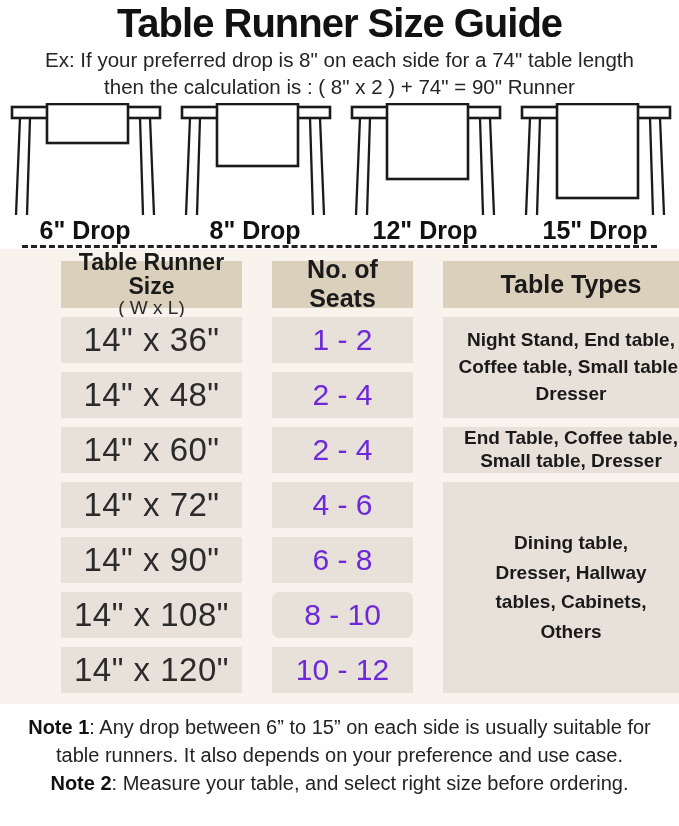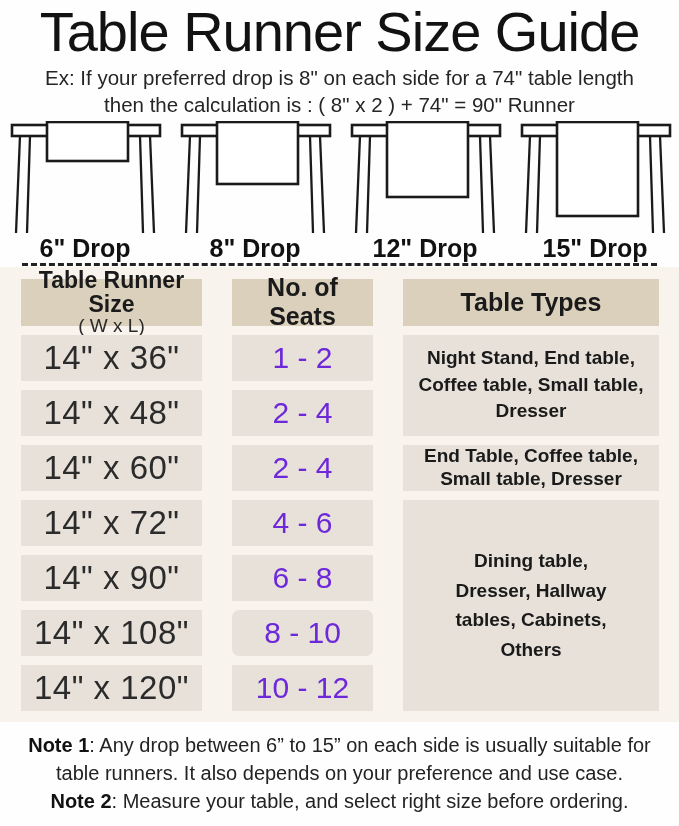--- a/index.html
+++ b/index.html
@@ -10,21 +10,21 @@
   }
   *{box-sizing:border-box;margin:0;padding:0;}
   html,body{width:679px;height:826px;overflow:hidden;}
   body{
     font-family:"Liberation Sans","DejaVu Sans",sans-serif;
     background:#fefefe;color:var(--ink);
   }
   
   .top-section{text-align:center;padding-top:1px;}
   .page-title{
-    font-size:56px;font-weight:400;letter-spacing:-1px;
+    font-size:40px;font-weight:700;letter-spacing:-1px;
     line-height:1.12;color:#121212;
   }
   .formula-line{font-size:21px;line-height:1.42;color:#252525;margin-top:2px;}
   .example-line{font-size:20.5px;line-height:1.34;color:#252525;}
   
   .figures{display:flex;width:679px;margin-top:2px;}
   .figure{flex:1 1 0;display:flex;flex-direction:column;align-items:center;}
   .figure svg{display:block;}
   .drop-label{
     font-size:25px;font-weight:700;color:#111;
@@ -34,21 +34,21 @@
   
   .band{
     background:var(--band-bg);
     padding:12px 20px 11px 21px;
     margin-top:1px;
   }
   .size-table{
     display:grid;
     grid-template-columns:181px 141px 256px;
     grid-template-rows:47px repeat(7,46px);
-    column-gap:30px;row-gap:9px;
+    column-gap:30px;row-gap:9px;margin-left:40px;
   }
   .cell{
     display:flex;flex-direction:column;justify-content:center;align-items:center;
     text-align:center;background:var(--cell-bg);
   }
   .cell.header{background:var(--header-bg);}
   .h-main{font-size:23px;font-weight:700;line-height:1.05;color:#1a1a1a;}
   .h-sub{font-size:19px;font-weight:400;line-height:1.1;color:#2a2a2a;}
   .h-single{font-size:25px;font-weight:700;color:#1a1a1a;}
   .size-val{font-size:33px;font-weight:400;color:#2b2b2b;letter-spacing:0.5px;}

